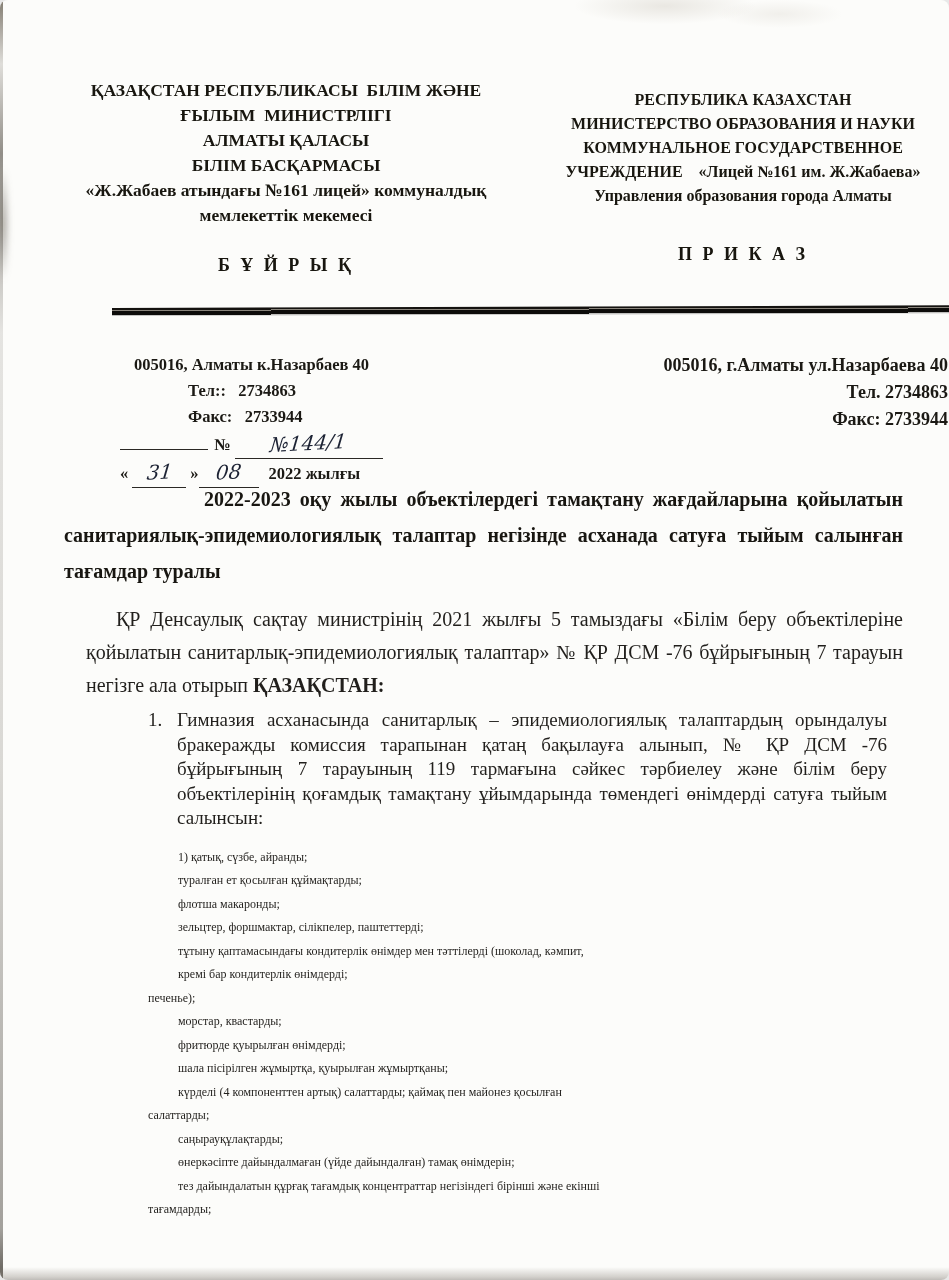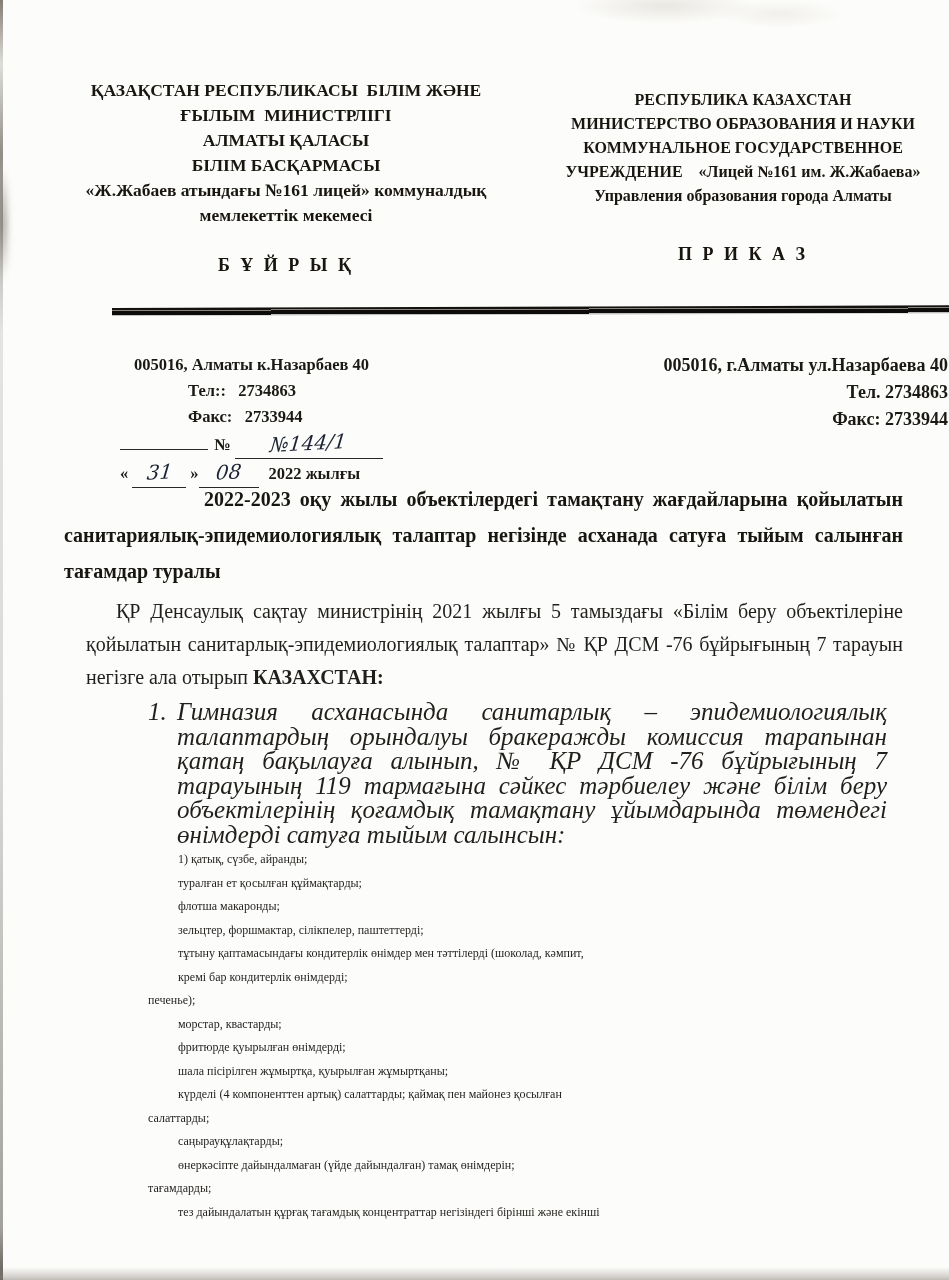--- a/index.html
+++ b/index.html
@@ -4,20 +4,21 @@
 <style>
   html,body{margin:0;padding:0;background:#e8e8e8;}
   .page{
     position:relative;width:949px;height:1280px;overflow:hidden;
     background:
       radial-gradient(130px 26px at 665px 6px, rgba(190,183,170,.30), transparent 70%),
       radial-gradient(90px 20px at 780px 14px, rgba(200,194,182,.22), transparent 70%),
       #fcfcfa;
     font-family:"Liberation Serif","DejaVu Serif",serif;
     color:#211f1c;
+    border-radius:8px;
   }
   
   .edge-left{position:absolute;left:0;top:0;bottom:0;width:3px;
     background:linear-gradient(180deg,
       rgba(90,82,68,.75) 0%, rgba(90,82,68,.18) 5%,
       rgba(58,52,42,.55) 12%, rgba(58,52,42,.12) 26%,
       rgba(80,74,62,.20) 60%, rgba(55,50,42,.45) 96%, rgba(55,50,42,.8) 100%);}
   .edge-smudge{position:absolute;left:-3px;top:165px;width:12px;height:118px;border-radius:50%;
     background:radial-gradient(closest-side, rgba(70,64,52,.55), rgba(70,64,52,0));filter:blur(3px);}
   .bottom-band{position:absolute;left:0;right:0;bottom:0;height:13px;
@@ -42,24 +43,24 @@
   .num-row .lbl{margin-left:6px;}
   .u-wrap{display:inline-block;border-bottom:1.6px solid #2a2824;text-align:center;}
   .u-num{width:148px;margin-left:4px;}
   .u-day{width:54px;margin:0 4px;}
   .u-month{width:60px;margin-right:10px;}
   .hw{display:inline-block;font-style:italic;color:#1d2334;font-size:20px;font-weight:normal;
     font-family:"DejaVu Serif",serif;transform:rotate(-3deg) skewX(-9deg);}
   .contacts-ru{position:absolute;left:630px;top:352px;width:318px;text-align:right;font-weight:bold;font-size:18px;line-height:27px;color:#1b1914;}
   
   .body{position:absolute;top:481px;left:0;right:0;}
-  .doc-title{margin:0 46px 6px 64px;text-indent:140px;font-weight:bold;font-size:20px;line-height:36px;text-align:justify;color:#181611;}
+  .doc-title{margin:0 46px 14px 64px;text-indent:140px;font-weight:bold;font-size:20px;line-height:36px;text-align:justify;color:#181611;}
   .preamble{margin:0 46px 6px 86px;text-indent:30px;font-size:20px;line-height:33px;text-align:justify;}
   .preamble .resolve{font-weight:bold;}
-  .item1{margin:0 62px 1px 148px;padding-left:29px;text-indent:-29px;font-size:25px;line-height:24.5px;text-align:justify;font-style:italic;}
+  .item1{margin:0 62px 15px 148px;padding-left:29px;text-indent:-29px;font-size:19px;line-height:24.5px;text-align:justify;}
   .item1 .num{display:inline-block;width:29px;text-indent:0;}
   .plist{margin:0;}
   .pline{margin:0 60px 0 178px;font-size:12px;line-height:23.5px;}
   .pline.outdent{margin-left:148px;}
 </style>
 </head>
 <body>
 
 <div class="page">
   <div class="edge-left"></div>
@@ -100,38 +101,38 @@
 
   <div class="contacts-ru">
     <div>005016, г.Алматы ул.Назарбаева 40</div>
     <div>Тел.  2734863</div>
     <div>Факс: 2733944</div>
   </div>
 
   <div class="body">
     <p class="doc-title">2022-2023 оқу жылы объектілердегі тамақтану жағдайларына қойылатын санитариялық-эпидемиологиялық талаптар негізінде асханада сатуға тыйым салынған тағамдар туралы</p>
 
-    <p class="preamble"><span>ҚР Денсаулық сақтау министрінің 2021 жылғы 5 тамыздағы «Білім беру объектілеріне қойылатын санитарлық-эпидемиологиялық талаптар» № ҚР ДСМ -76 бұйрығының 7 тарауын негізге ала отырып </span><span class="resolve">КАЗАХСТАН:</span></p>
+    <p class="preamble"><span>ҚР Денсаулық сақтау министрінің 2021 жылғы 5 тамыздағы «Білім беру объектілеріне қойылатын санитарлық-эпидемиологиялық талаптар» № ҚР ДСМ -76 бұйрығының 7 тарауын негізге ала отырып </span><span class="resolve">ҚАЗАҚСТАН:</span></p>
 
     <p class="item1"><span class="num">1.</span><span>Гимназия асханасында санитарлық – эпидемиологиялық талаптардың орындалуы бракеражды комиссия тарапынан қатаң бақылауға алынып, № ҚР ДСМ -76 бұйрығының 7 тарауының 119 тармағына сәйкес тәрбиелеу және білім беру объектілерінің қоғамдық тамақтану ұйымдарында төмендегі өнімдерді сатуға тыйым салынсын:</span></p>
 
     <div class="plist">
       <div class="pline">1) қатық, сүзбе, айранды;</div>
       <div class="pline">туралған ет қосылған құймақтарды;</div>
       <div class="pline">флотша макаронды;</div>
       <div class="pline">зельцтер, форшмактар, сілікпелер, паштеттерді;</div>
       <div class="pline">тұтыну қаптамасындағы кондитерлік өнімдер мен тәттілерді (шоколад, кәмпит,</div>
       <div class="pline">кремі бар кондитерлік өнімдерді;</div>
       <div class="pline outdent">печенье);</div>
       <div class="pline">морстар, квастарды;</div>
       <div class="pline">фритюрде қуырылған өнімдерді;</div>
       <div class="pline">шала пісірілген жұмыртқа, қуырылған жұмыртқаны;</div>
       <div class="pline">күрделі (4 компоненттен артық) салаттарды; қаймақ пен майонез қосылған</div>
       <div class="pline outdent">салаттарды;</div>
       <div class="pline">саңырауқұлақтарды;</div>
       <div class="pline">өнеркәсіпте дайындалмаған (үйде дайындалған) тамақ өнімдерін;</div>
+      <div class="pline">тез дайындалатын құрғақ тағамдық концентраттар негізіндегі бірінші және екінші</div>
       <div class="pline outdent">тағамдарды;</div>
-      <div class="pline">тез дайындалатын құрғақ тағамдық концентраттар негізіндегі бірінші және екінші</div>
     </div>
   </div>
 
   <div class="bottom-band"></div>
 </div>
 
 </body></html>

